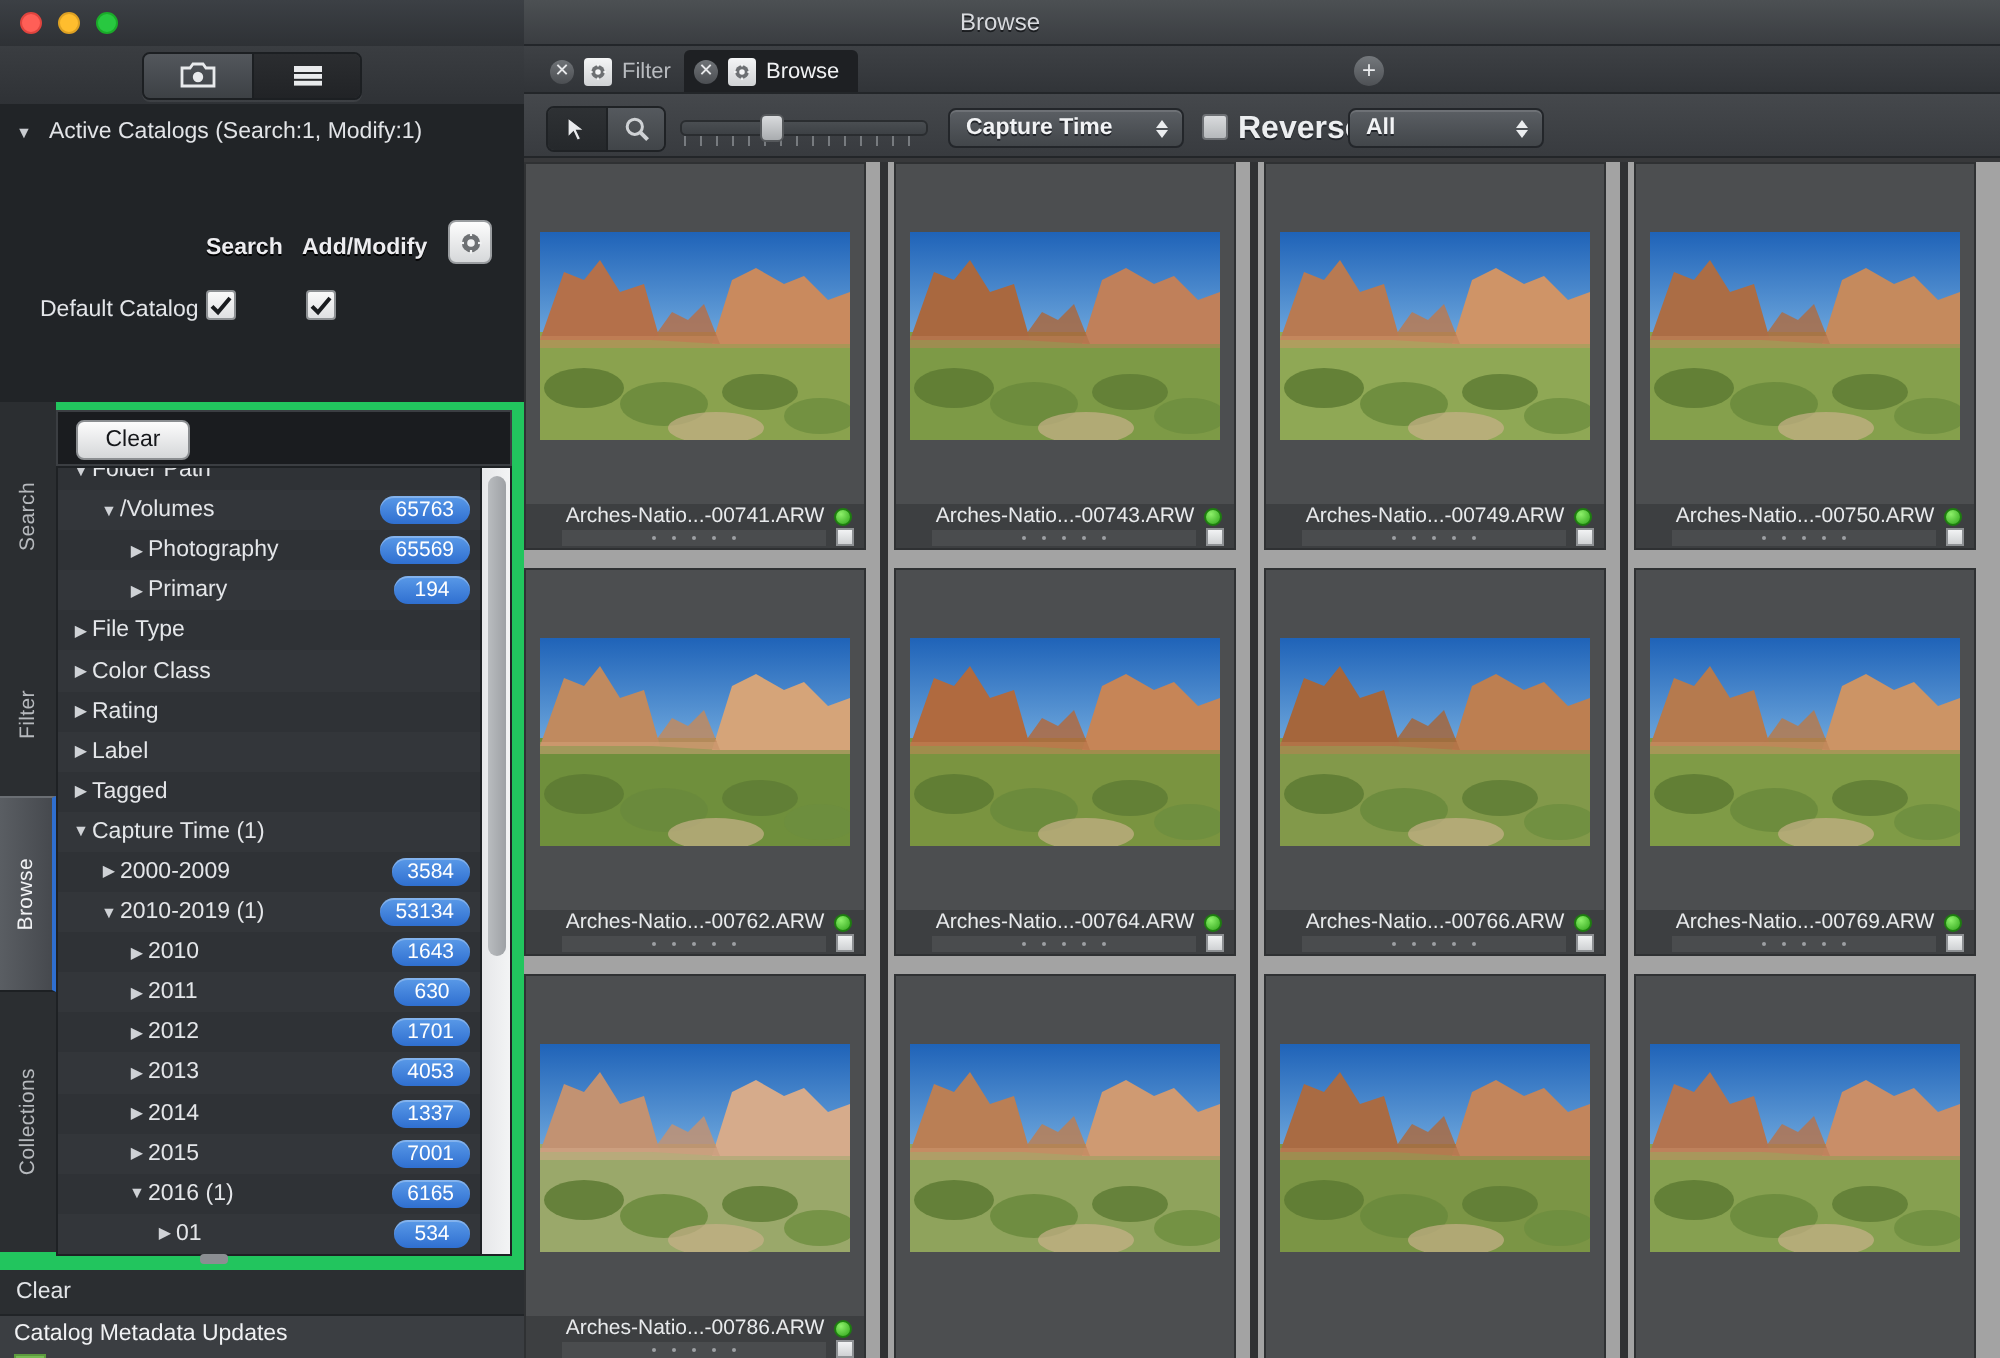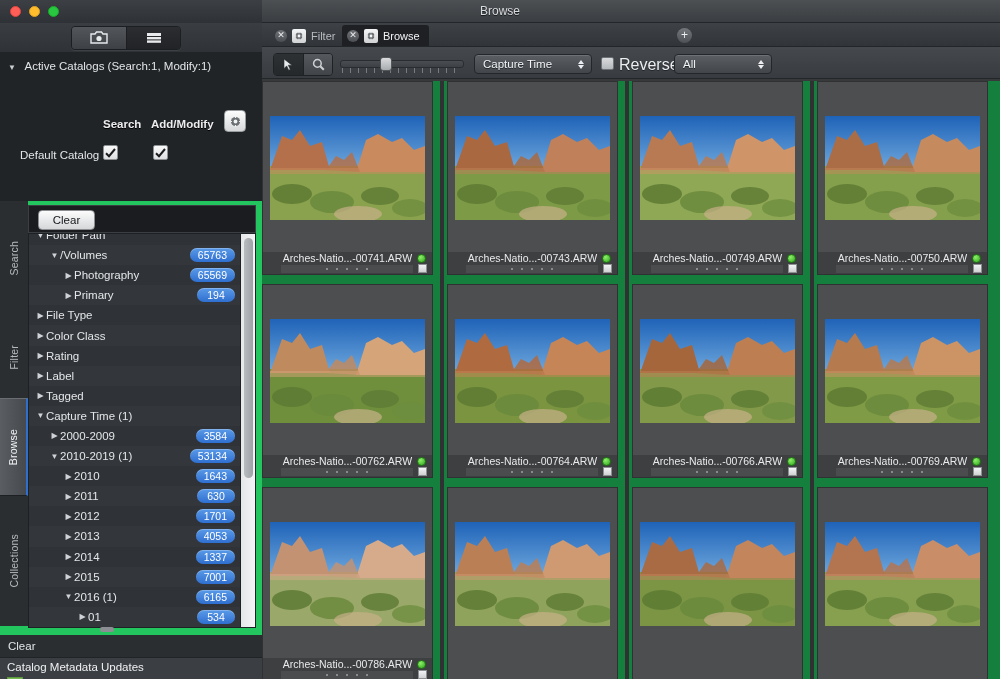--- a/index.html
+++ b/index.html
@@ -214,20 +214,21 @@
   .plus-btn {
     position: absolute; left: 415px; top: 5px; width: 15px; height: 15px;
     border-radius: 50%; background: linear-gradient(#74787c,#4e5155);
     color: #eceef0; font-size: 12px; line-height: 14px; text-align: center;
   }
 
   .subtoolbar {
     position: absolute; left: 0; top: 24px; width: 738px; height: 32px;
     background: linear-gradient(#45484c, #383b3f);
     border-bottom: 1px solid #232629;
+    font-weight: bold;
   }
   .tool-seg {
     position: absolute; left: 11px; top: 6px;
     display: flex; border: 1px solid #1f2225; border-radius: 4px; overflow: hidden;
   }
   .tool-btn {
     width: 29px; height: 21px; display: flex; align-items: center; justify-content: center;
     background: linear-gradient(#55595e,#414549);
   }
   .tool-btn + .tool-btn { border-left: 1px solid #1f2225; }
@@ -281,21 +282,21 @@
   }
   .rev-lbl {
     position: absolute; left: 357px; top: 9px; font-size: 16px; color: #eceef0;
     text-shadow: 0 1px 0 #22252a;
     text-align: center;
   }
 
   
   .grid {
     position: absolute; left: 0; top: 58px; width: 738px; height: 598px;
-    background: #15803d;
+    background: #a3a3a3;
     padding: 5px 0 0 4px;
   }
   .cell {
     position: absolute; width: 171px; height: 194px;
     background: #4c4e50; border: 1px solid #2f3133;
   }
   .thumb-area {
     position: absolute; left: 0; top: 0; width: 169px; height: 172px;
     display: flex; align-items: center; justify-content: center;
     background: #4c4e50;

